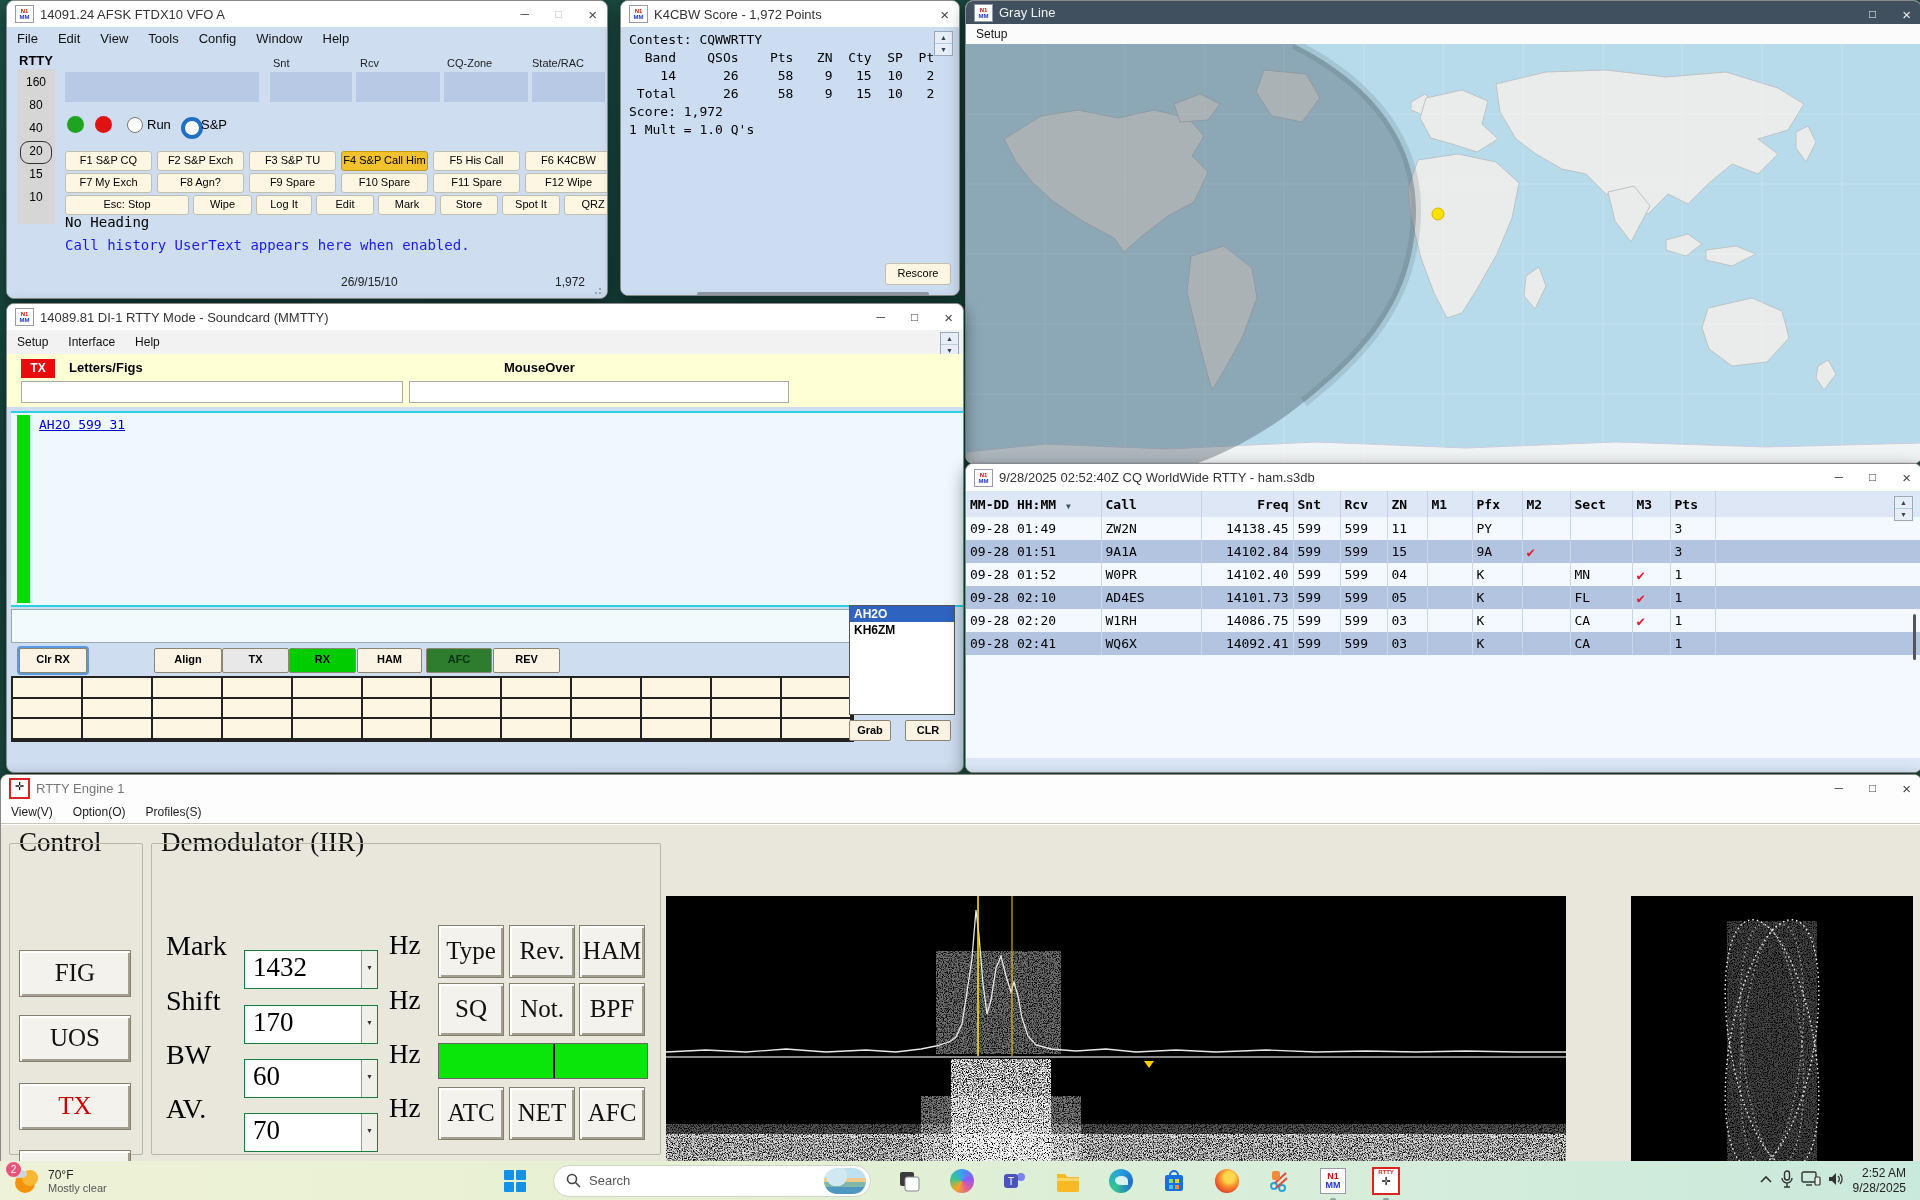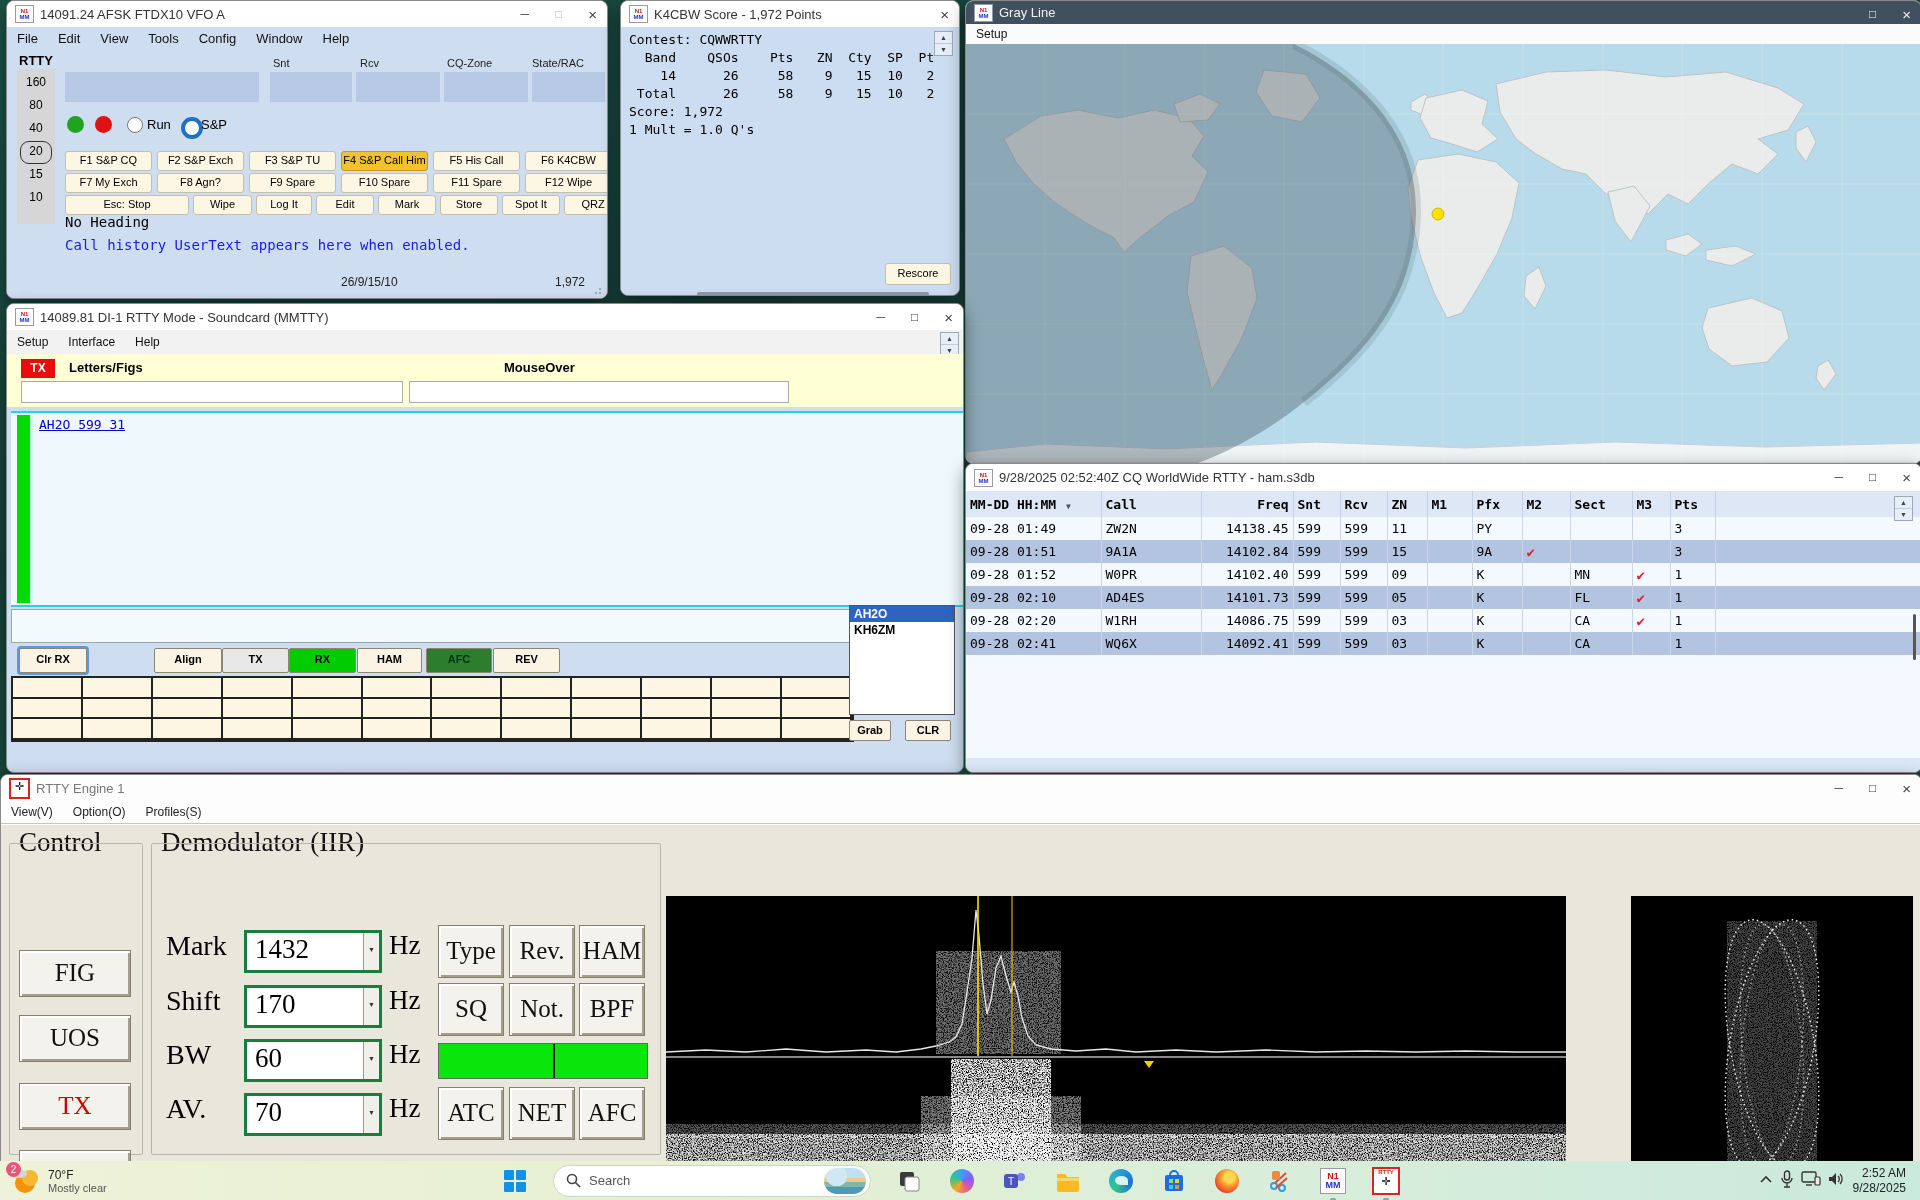--- a/index.html
+++ b/index.html
@@ -117,21 +117,21 @@
   #mmtty .menubar{height:22px;background:#fdfdfd;border-bottom:1px solid #c8c4b8;font-size:12px;color:#222;}
   #mmbody{position:relative;height:339px;background:#e9e6dc;border-top:1px solid #fff;
           font-family:"Liberation Serif",serif;}
   .grp{position:absolute;border:1px solid #b9b5a8;border-radius:2px;}
   .grplbl{position:absolute;font-size:27px;color:#111;background:#e9e6dc;padding:0 4px;white-space:nowrap;}
   .mmbtn{background:#f4f2ec;border:1px solid #84806f;box-shadow:inset 2px 2px 0 #ffffff,inset -2px -2px 0 #a39e8e;
          font-family:"Liberation Serif",serif;color:#111;text-align:center;}
   .cbtn{position:absolute;left:18px;width:110px;height:45px;font-size:25px;line-height:43px;}
   .cbtn.red{color:#cc0000;}
   .prow-lbl{position:absolute;left:165px;font-size:28px;}
-  .combo{position:absolute;left:243px;width:132px;height:37px;background:#fff;border:3px solid #15803d;}
+  .combo{position:absolute;left:243px;width:132px;height:37px;background:#fff;border:1px solid #15803d;margin-top:20px;}
   .combo .val{position:absolute;left:8px;top:1px;font-size:27px;}
   .combo .da{position:absolute;right:0;top:0;width:15px;height:100%;background:#f0efe9;border-left:1px solid #999;
              font-size:7px;text-align:center;line-height:35px;color:#333;}
   .hz{position:absolute;left:388px;font-size:27px;}
   .dbtn{position:absolute;width:64px;height:51px;font-size:25px;line-height:49px;}
   #greenbar{position:absolute;left:437px;top:218px;width:208px;height:34px;background:#0ae60a;border:1px solid #666;}
   #greenbar .mark{position:absolute;left:55%;top:0;width:2px;height:100%;background:#111;}
   #spectrum,#xyscope{position:absolute;top:71px;height:295px;background:#000;}
   #spectrum{left:665px;width:900px;}
   #xyscope{left:1630px;width:282px;}
@@ -490,21 +490,21 @@
             <td></td>
             <td>3</td>
             <td></td>
           </tr>
           <tr>
             <td>09-28 01:52</td>
             <td>W0PR</td>
             <td class="num">14102.40</td>
             <td>599</td>
             <td>599</td>
-            <td>09</td>
+            <td>04</td>
             <td></td>
             <td>K</td>
             <td></td>
             <td>MN</td>
             <td><span class="chk">✔</span></td>
             <td>1</td>
             <td></td>
           </tr>
           <tr class="alt">
             <td>09-28 02:10</td>

